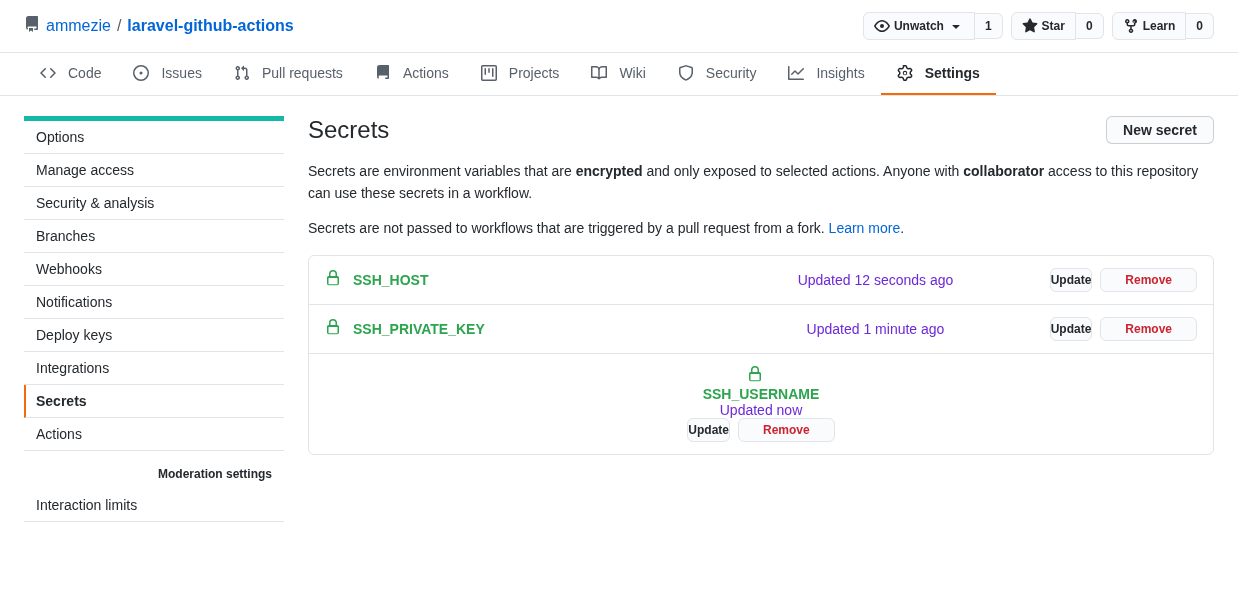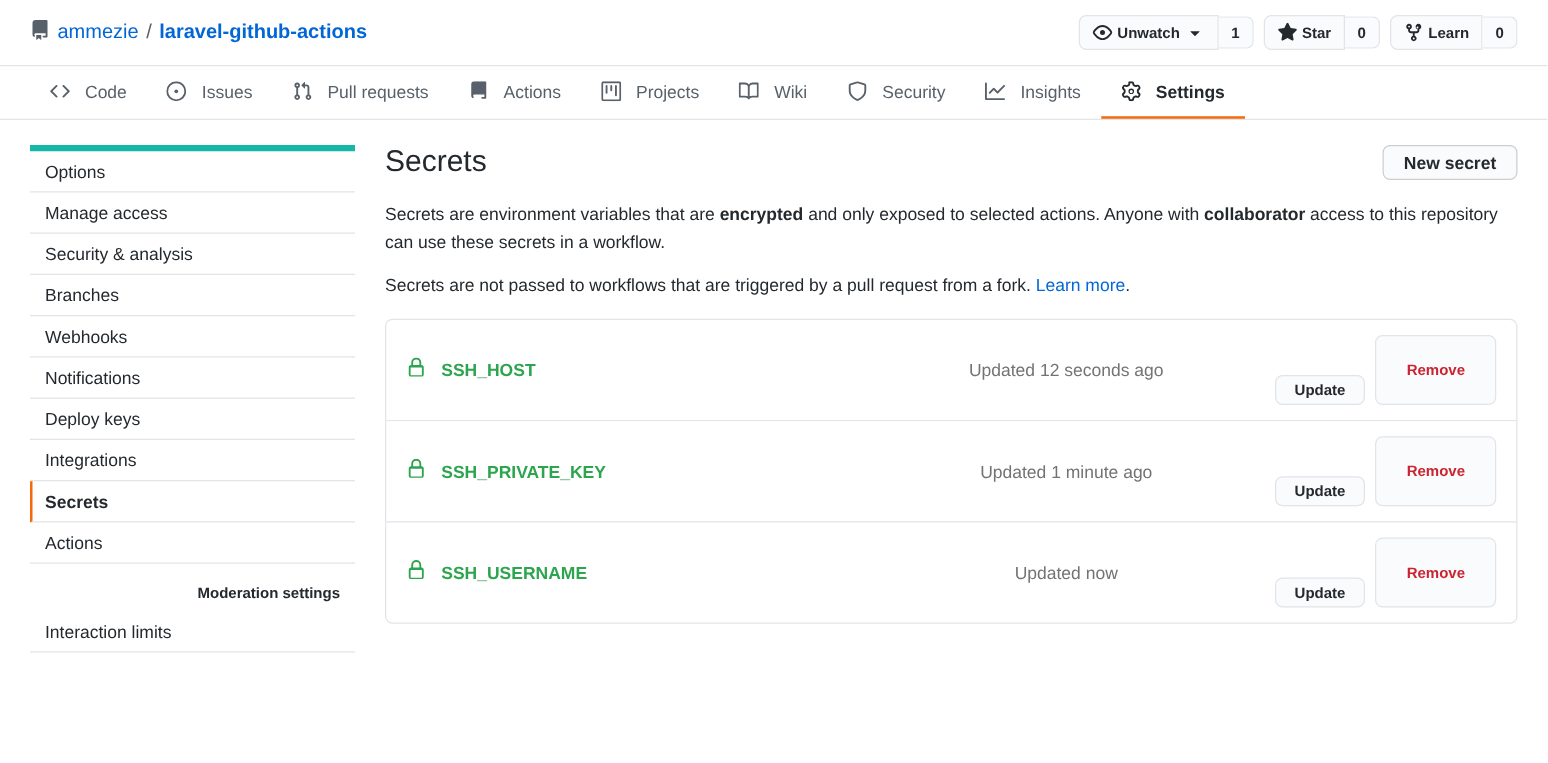--- a/index.html
+++ b/index.html
@@ -82,30 +82,30 @@
     .description { font-size: 14px; color: #24292e; margin-bottom: 12px; line-height: 1.6; }
     .description strong { font-weight: 600; }
     .learn-more { color: #0366d6; text-decoration: none; }
 
     
     .secrets-list { border: 1px solid #e1e4e8; border-radius: 6px; margin-top: 16px; }
     .secret-row {
       display: flex; align-items: center; padding: 12px 16px;
       border-bottom: 1px solid #e1e4e8;
     }
-    .secret-row:last-child { border-bottom: none; }
+    .secret-row:last-child { border-bottom: none; flex-direction: column; }
     .secret-row:first-child { border-radius: 6px 6px 0 0; }
     .secret-icon { color: #2da44e; margin-right: 12px; font-size: 16px; }
     .secret-name { color: #2da44e; font-weight: 600; font-size: 14px; flex: 1; }
-    .secret-updated { color: #737373; font-size: 14px; flex: 1; text-align: center; }
+    .secret-updated { color: #6d28d9; font-size: 14px; flex: 1; text-align: center; }
     .secret-actions { display: flex; gap: 8px; }
     .btn-update {
-      padding: 4px 15px; font-size: 12px; font-weight: 600;
+      padding: 4px 0; font-size: 12px; font-weight: 600;
       border: 1px solid #e1e4e8; background: #fafbfc;
-      border-radius: 6px; cursor: pointer; color: #24292e; margin-top: 32px;
+      border-radius: 6px; cursor: pointer; color: #24292e;
     }
     .btn-remove {
       padding: 4px 24px; font-size: 12px; font-weight: 700;
       border: 1px solid #e1e4e8; background: #fafbfc;
       border-radius: 6px; cursor: pointer; color: #cb2431;
     }
 
     
     .lock-svg { width: 16px; height: 16px; fill: #2da44e; }
   </style>

